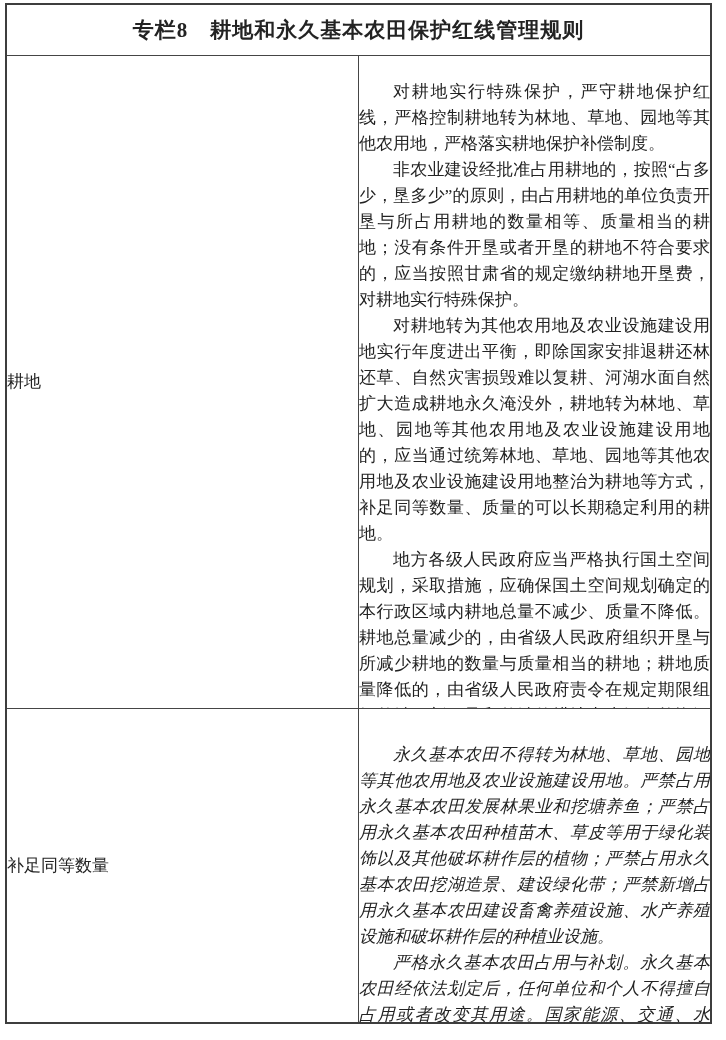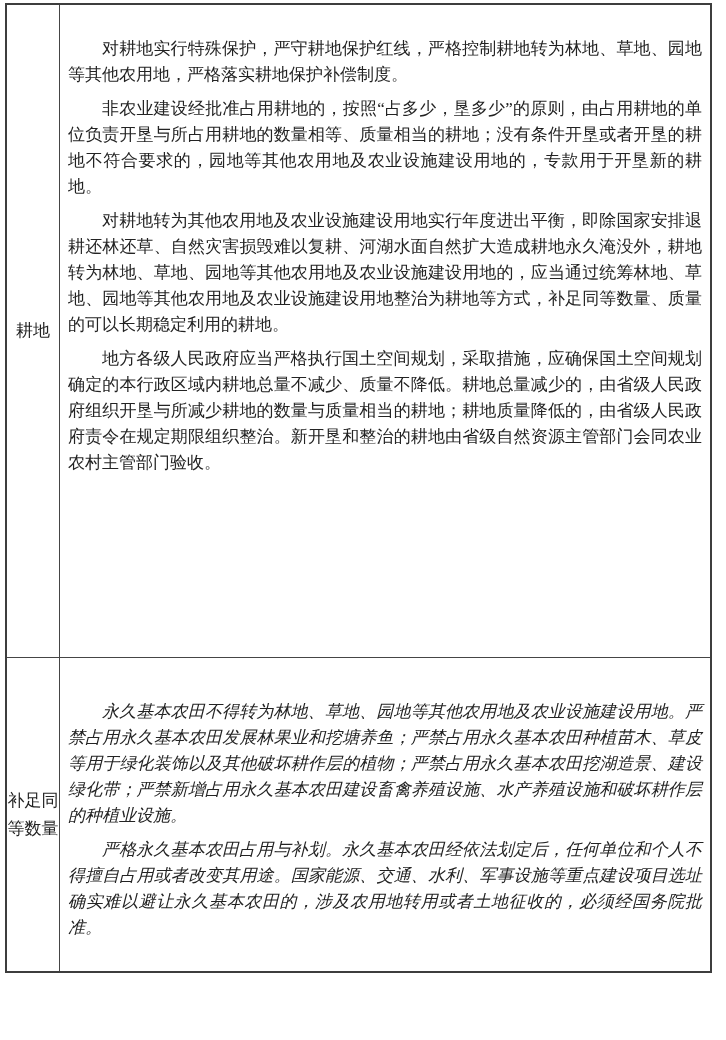--- a/index.html
+++ b/index.html
@@ -28,21 +28,20 @@
     height: 50px;
     text-align: center;
     vertical-align: middle !important;
     font-weight: bold;
     font-size: 21px;
     letter-spacing: 1px;
   }
   .label-cell {
     width: 52px;
     vertical-align: middle !important;
-    text-align: center;
     font-weight: normal;
     font-size: 17px;
     line-height: 28px;
     padding: 0 7px;
   }
   .content-cell {
     padding: 0 12px 0 12px;
   }
   .content {
     font-size: 17px;
@@ -53,37 +52,42 @@
   .content-row1 {
     padding-top: 23px;
     height: 629px;
   }
   .content-row2 {
     padding-top: 33px;
     height: 280px;
     font-style: italic;
   }
   .content p {
-    margin: 8px;
+    margin: 0;
     text-indent: 2em;
   }
 </style>
 </head>
 <body>
 
 <table class="panel">
   <tbody>
     <tr>
+      <td class="title-cell" colspan="2">
+        <span>专栏8　耕地和永久基本农田保护红线管理规则</span>
+      </td>
+    </tr>
+    <tr>
       <td class="label-cell">
         <span>耕地</span>
       </td>
       <td class="content-cell">
         <div class="content content-row1">
           <p>对耕地实行特殊保护，严守耕地保护红线，严格控制耕地转为林地、草地、园地等其他农用地，严格落实耕地保护补偿制度。</p>
-          <p>非农业建设经批准占用耕地的，按照“占多少，垦多少”的原则，由占用耕地的单位负责开垦与所占用耕地的数量相等、质量相当的耕地；没有条件开垦或者开垦的耕地不符合要求的，园地等其他农用地及农业设施建设用地的，专款用于开垦新的耕地。</p>
+          <p>非农业建设经批准占用耕地的，按照“占多少，垦多少”的原则，由占用耕地的单位负责开垦与所占用耕地的数量相等、质量相当的耕地；没有条件开垦或者开垦的耕地不符合要求的，应当按照甘肃省的规定缴纳耕地开垦费，对耕地实行特殊保护。</p>
           <p>对耕地转为其他农用地及农业设施建设用地实行年度进出平衡，即除国家安排退耕还林还草、自然灾害损毁难以复耕、河湖水面自然扩大造成耕地永久淹没外，耕地转为林地、草地、园地等其他农用地及农业设施建设用地的，应当通过统筹林地、草地、园地等其他农用地及农业设施建设用地整治为耕地等方式，补足同等数量、质量的可以长期稳定利用的耕地。</p>
           <p>地方各级人民政府应当严格执行国土空间规划，采取措施，应确保国土空间规划确定的本行政区域内耕地总量不减少、质量不降低。耕地总量减少的，由省级人民政府组织开垦与所减少耕地的数量与质量相当的耕地；耕地质量降低的，由省级人民政府责令在规定期限组织整治。新开垦和整治的耕地由省级自然资源主管部门会同农业农村主管部门验收。</p>
 
         </div>
       </td>
     </tr>
     <tr>
       <td class="label-cell">
         <span>补足同等数量</span>
       </td>

